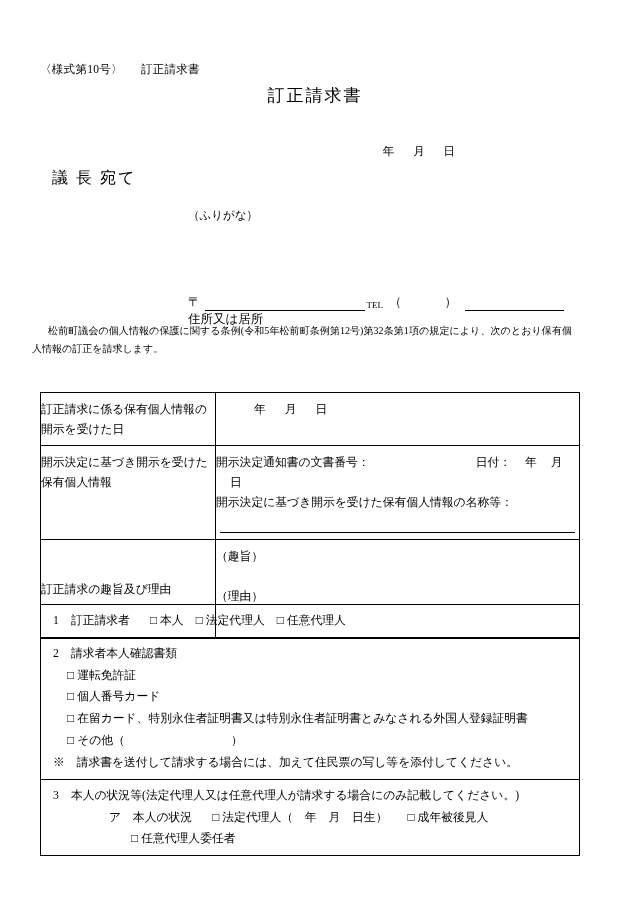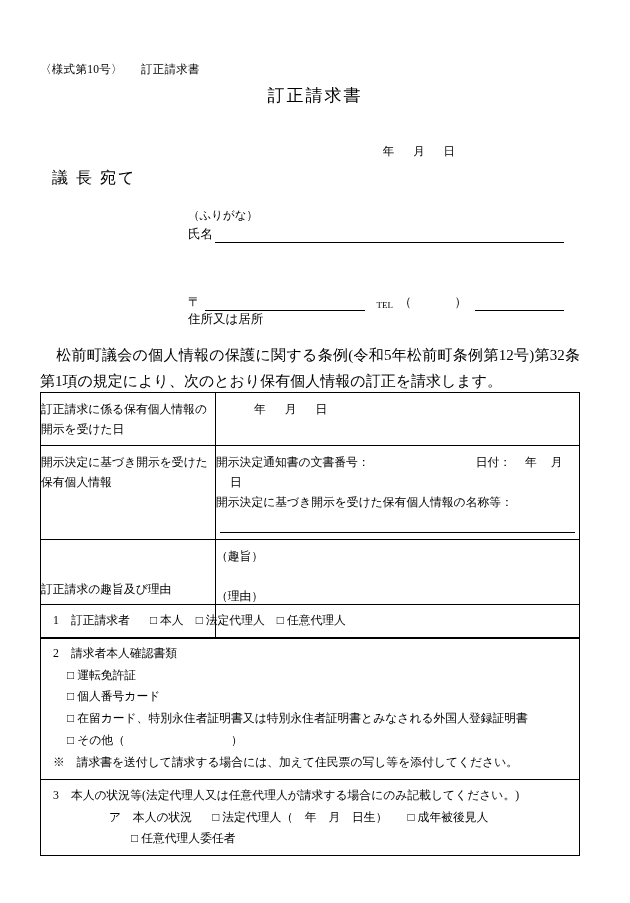--- a/index.html
+++ b/index.html
@@ -94,40 +94,39 @@
   }
   .addr-row .zip { white-space: nowrap; }
   .addr-row .rule1 {
     width: 160px;
     border-bottom: 1px solid #000;
     height: 13px;
     margin-left: 4px;
   }
   .addr-row .tel {
     white-space: nowrap;
-    margin-left: 12px;
+    margin-left: 2px;
     font-size: 12.5px;
   }
   .addr-row .tel .small { font-size: 9px; vertical-align: -1px; letter-spacing: 0; }
   .addr-row .paren { margin-left: 6px; letter-spacing: 6px; }
   .addr-row .rule2 {
     flex: 1;
     border-bottom: 1px solid #000;
     height: 13px;
     margin-left: 2px;
   }
   .intro {
     position: absolute;
-    left: 40px;
+    left: 32px;
     top: 322px;
     width: 540px;
-    font-size: 15px;
+    font-size: 10px;
     line-height: 1.75;
     text-align: justify;
-    margin-top: 20px;
   }
   .intro .indent { display: inline-block; width: 16px; }
 
   table.main-table {
     position: absolute;
     left: 40px;
     top: 392px;
     width: 540px;
     border-collapse: collapse;
     font-size: 11.8px;
@@ -195,24 +194,20 @@
   <div class="date-line">
     <span>年</span>
     <span>月</span>
     <span>日</span>
   </div>
 
   <div class="addressee">議 長 宛て</div>
 
   <div class="furigana">（ふりがな）</div>
 
-  <div class="name-row">
-    <span class="lbl">氏名</span>
-    <span class="rule"></span>
-  </div>
 
   <div class="addr-label">住所又は居所</div>
 
   <div class="addr-row">
     <span class="zip">〒</span>
     <span class="rule1"></span>
     <span class="tel"><span class="small">TEL</span></span>
     <span class="paren">（　　）</span>
     <span class="rule2"></span>
   </div>

